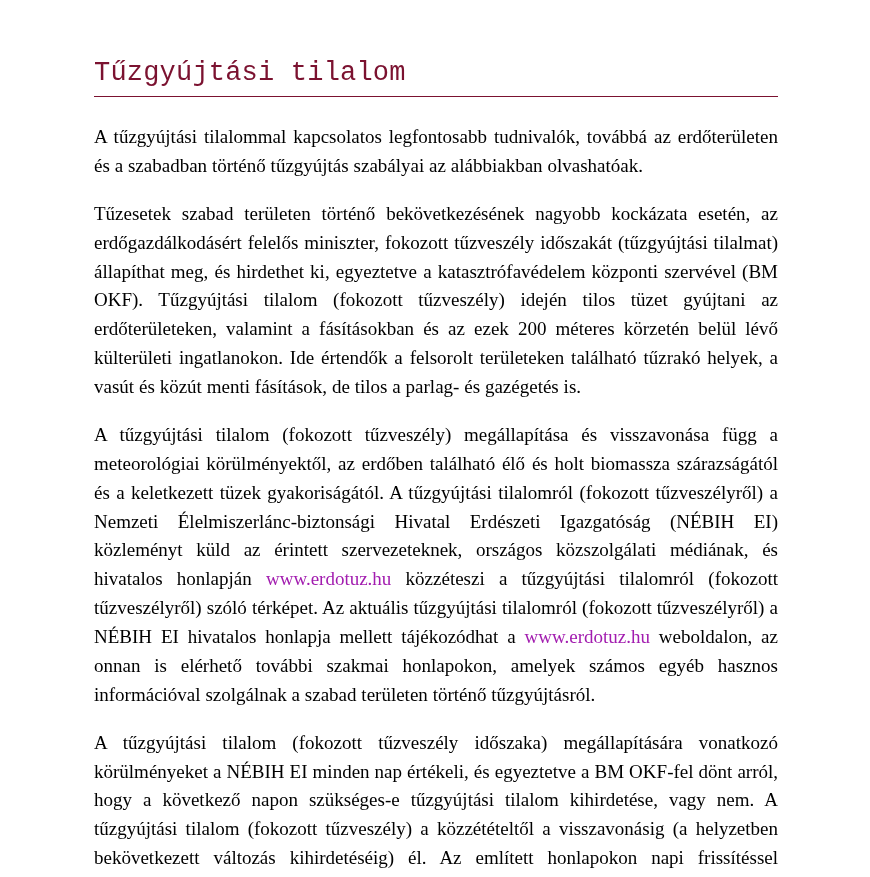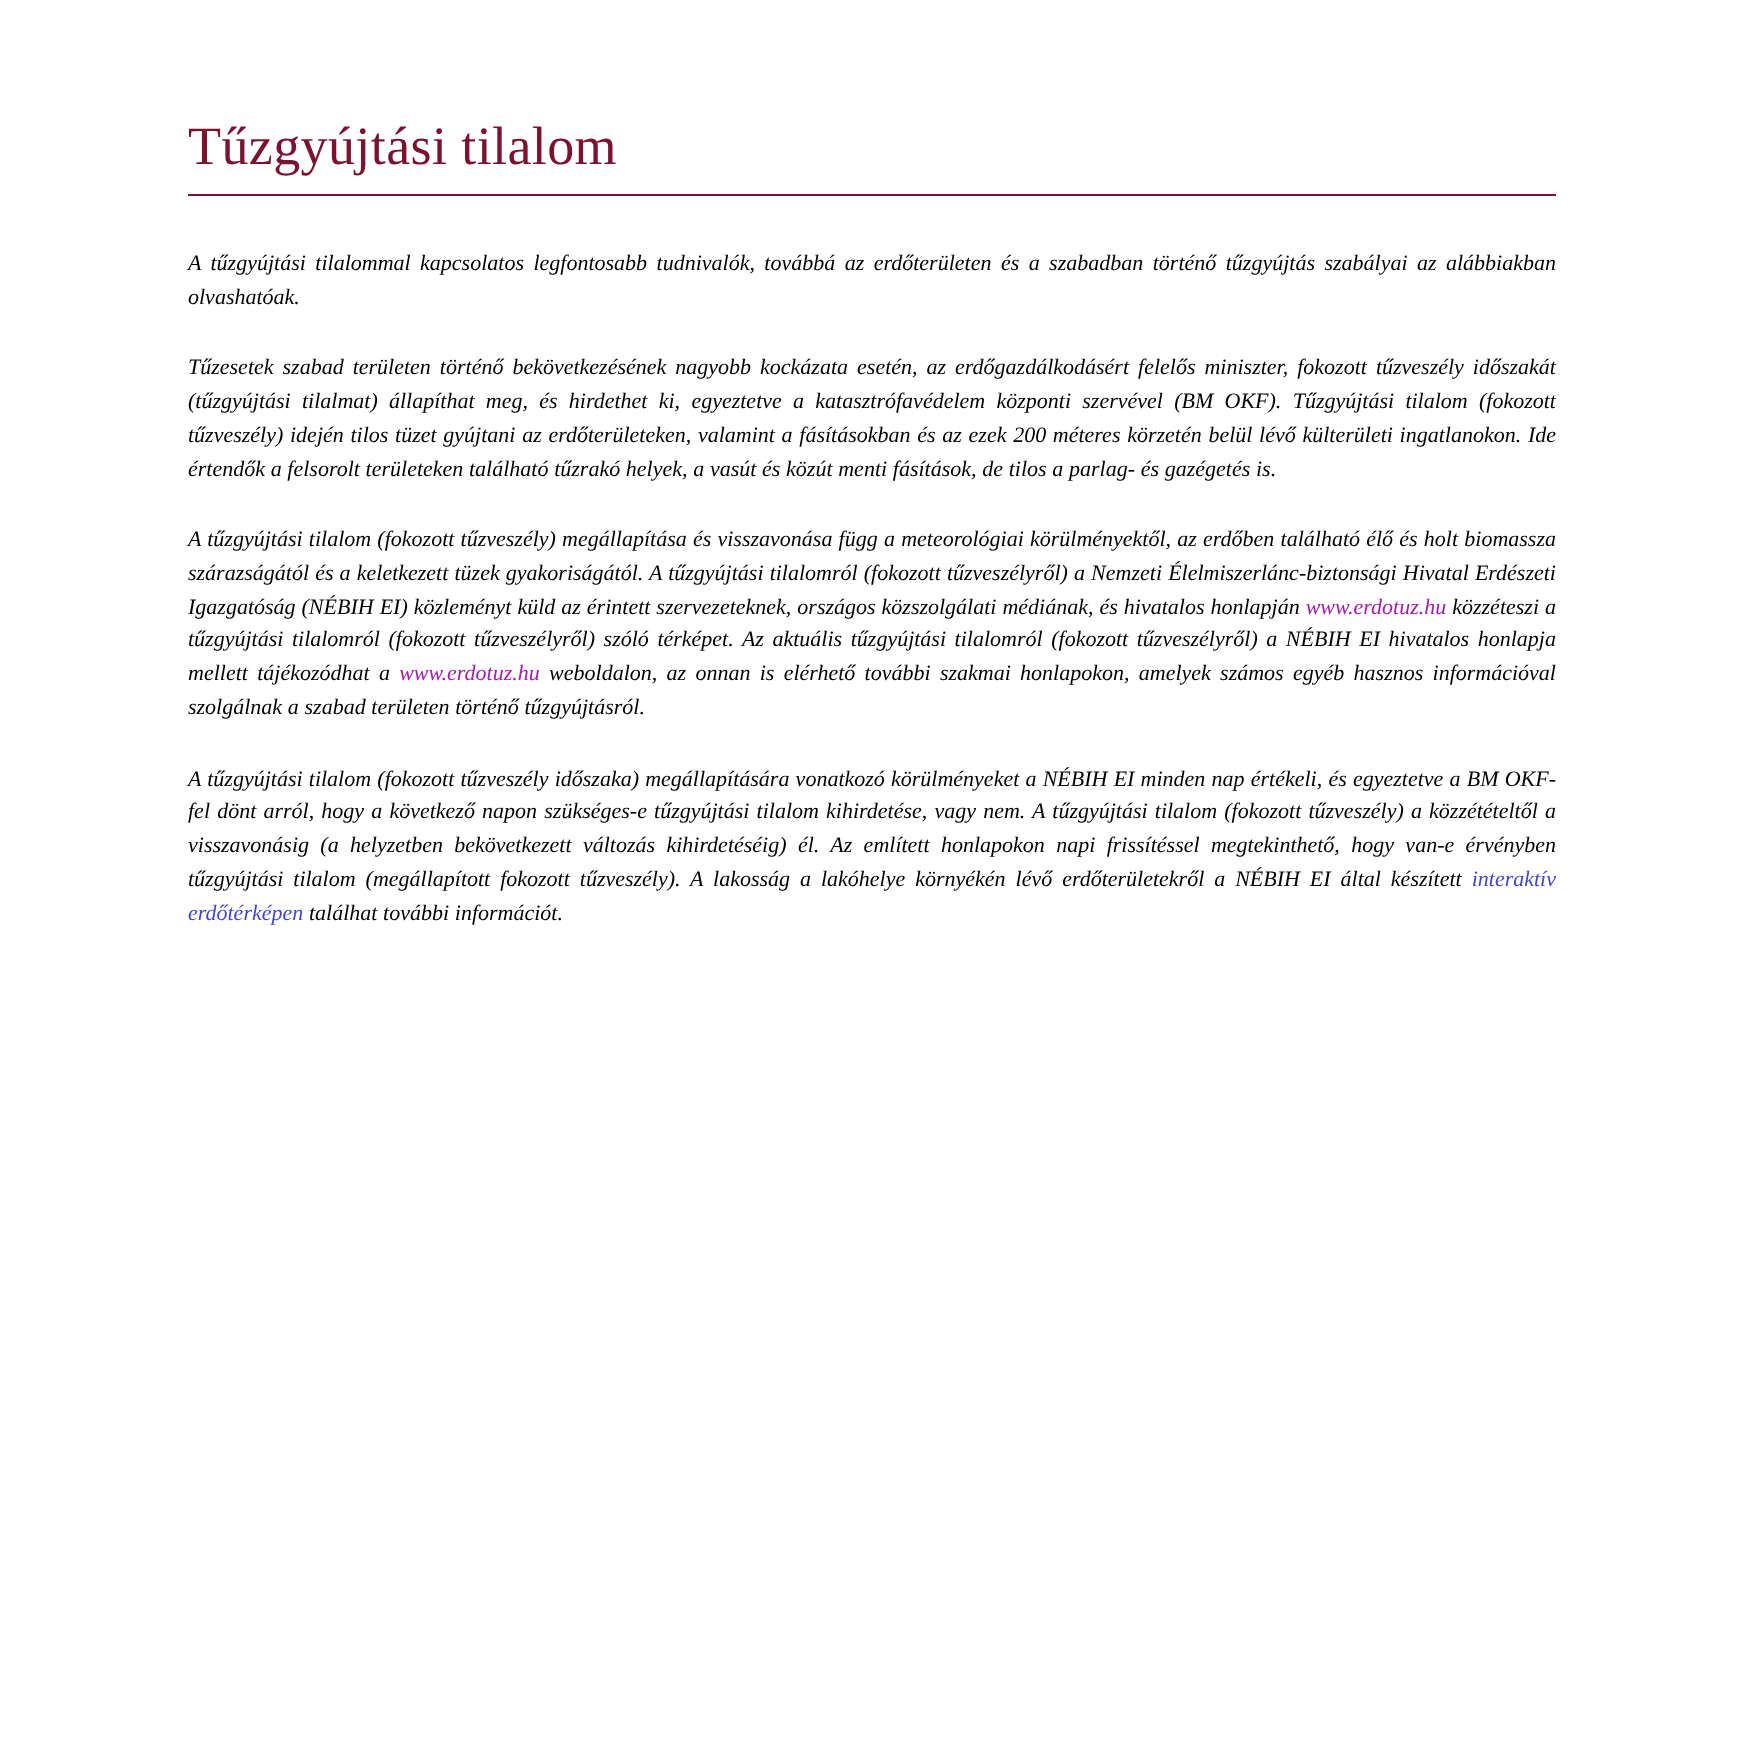--- a/index.html
+++ b/index.html
@@ -15,42 +15,41 @@
     overflow: hidden;
   }
   .page {
     width: 870px;
     height: 877px;
     box-sizing: border-box;
     padding: 58px 92px 0 94px;
     position: relative;
   }
   .doc-title {
-    font-family: Liberation Serif, serif;
+    font-family: Liberation Mono, monospace;
     font-size: 27px;
     font-weight: normal;
     color: #7b1230;
     margin: 0;
     padding: 0 0 8px 0;
     letter-spacing: 0.2px;
   }
   .title-rule {
     border: none;
     border-bottom: 1.5px solid #7b1230;
     margin: 0 0 26px 0;
     width: 100%;
   }
   p.body-text {
-    font-size: 11px;
+    font-size: 19px;
     line-height: 1.52;
     text-align: justify;
     margin: 0 0 19px 0;
     color: #000000;
     word-spacing: 0.1px;
-    font-style: italic;
   }
   p.body-text:last-child {
     margin-bottom: 4px;
   }
   a.doc-link {
     color: #a21caf;
     text-decoration: none;
   }
   a.doc-link-alt {
     color: #4444cc;

